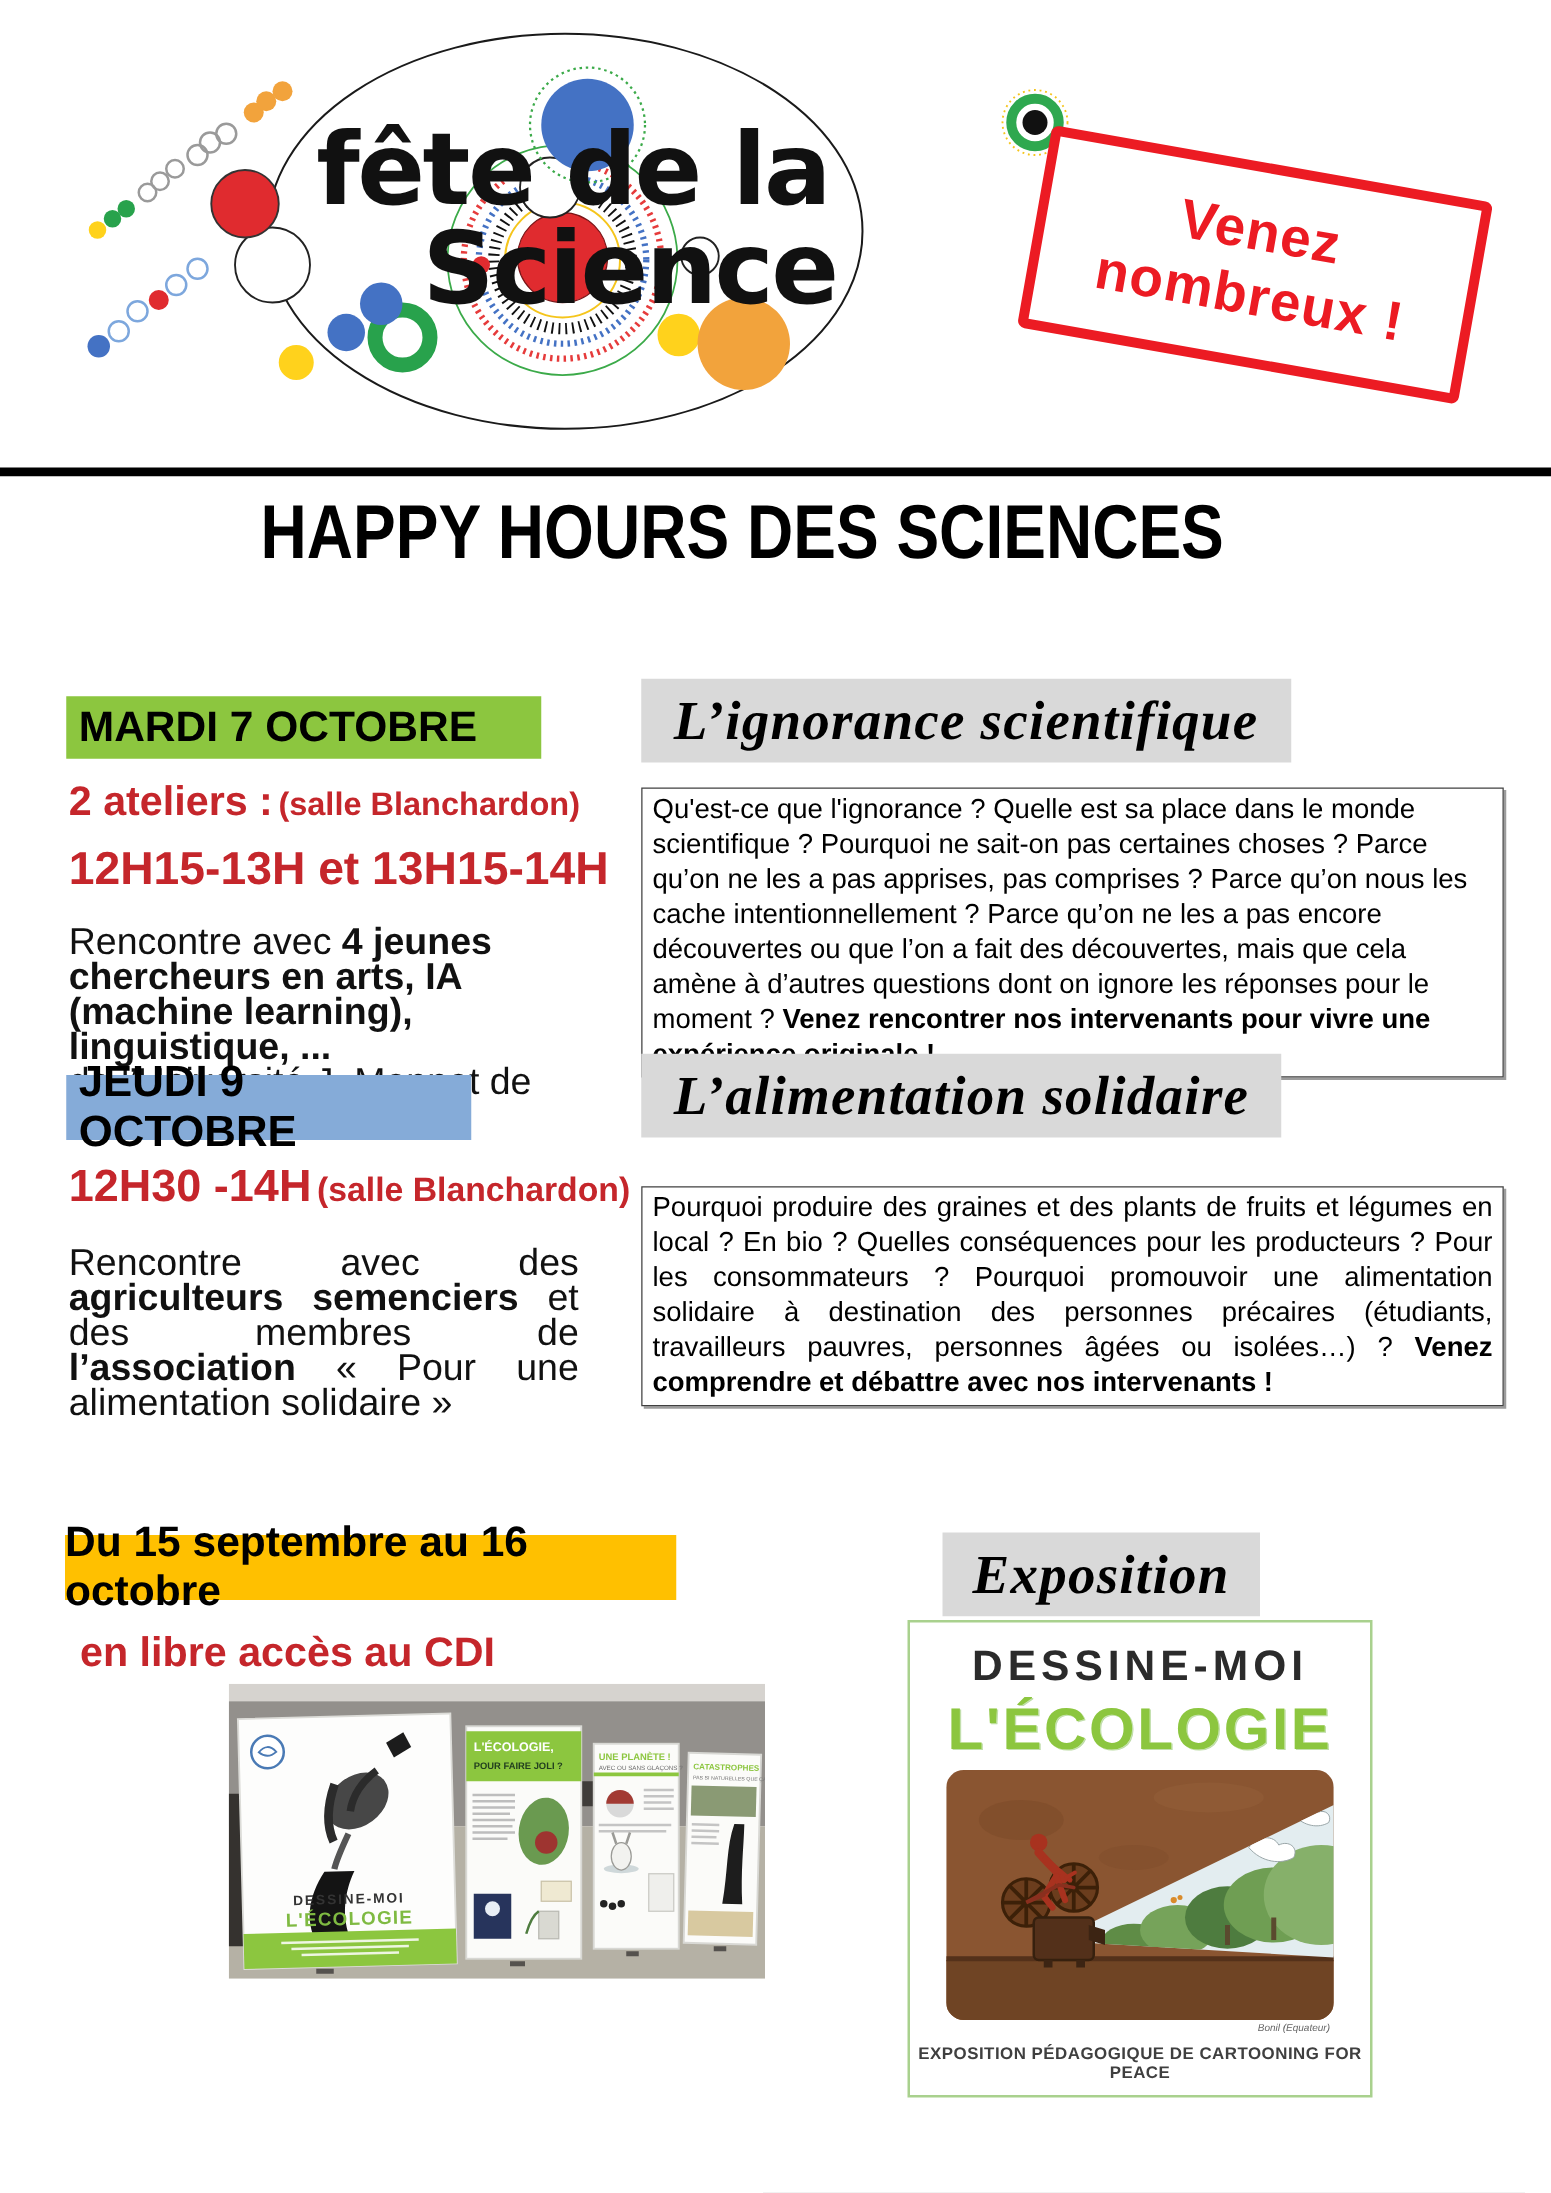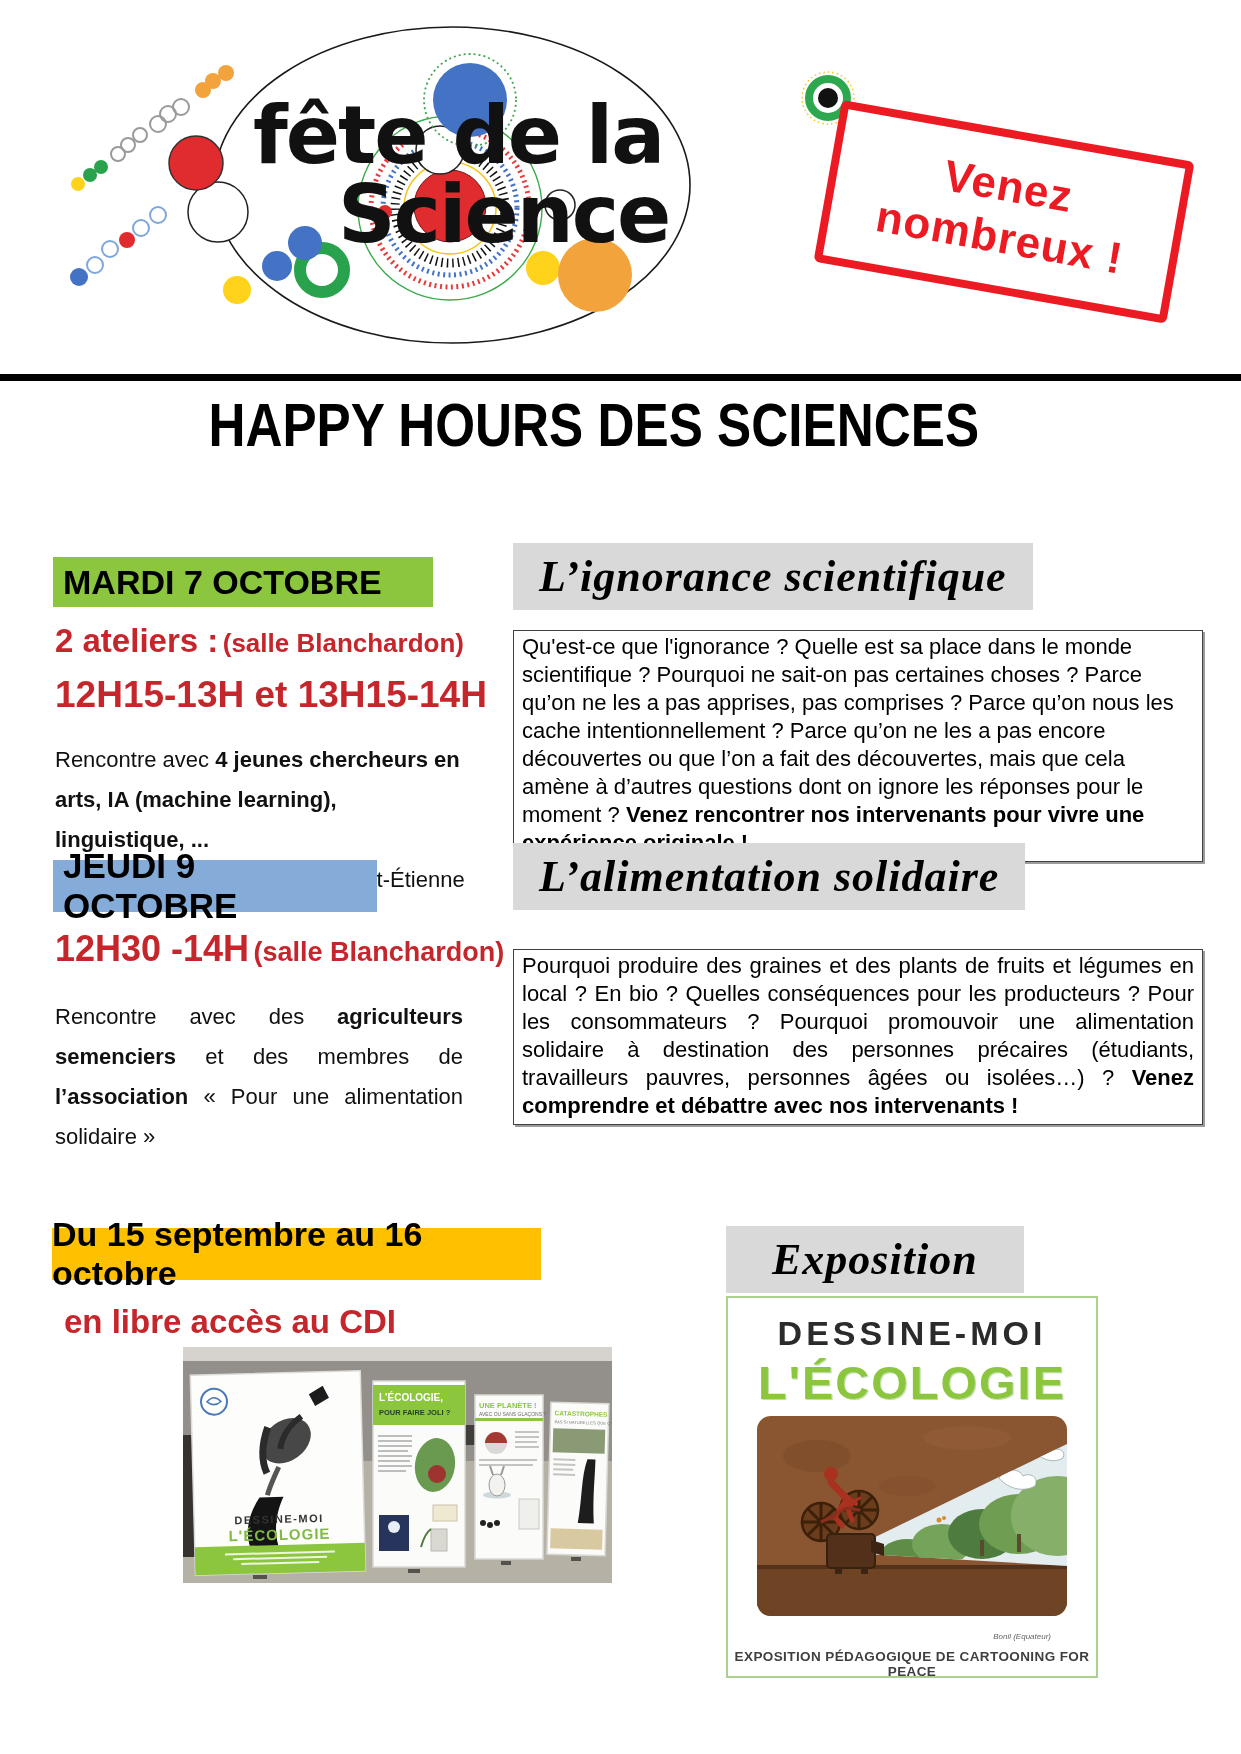--- a/index.html
+++ b/index.html
@@ -33,56 +33,56 @@
   .bar-blue{left:53px;top:860px;width:314px;height:52px;background:var(--blue_bar,#85ABD8);font-size:35px;padding-left:10px;}
   .bar-orange{left:52px;top:1228px;width:489px;height:52px;background:var(--orange_bar,#FFC000);font-size:34px;}
   .redline{position:absolute;color:var(--red,#C5262B);font-weight:bold;white-space:nowrap;}
   .redline .big{font-size:33px;}
   .redline .small{font-size:26px;}
   .l1{left:55px;top:622px;}
   .times1{left:55px;top:674px;font-size:37px;color:var(--red,#C5262B);font-weight:bold;position:absolute;}
   .l2{left:55px;top:928px;}
   .l2 .big{font-size:36px;}
   .l2 .small{font-size:27px;}
-  .para{position:absolute;font-size:22px;line-height:40px;color:#111;}
+  .para{position:absolute;font-size:30px;line-height:28px;color:#111;}
   .para1{left:55px;top:740px;width:412px;}
   .para2{left:55px;top:997px;width:408px;text-align:justify;}
   .access{left:64px;top:1303px;font-size:33px;position:absolute;color:var(--red,#C5262B);font-weight:bold;}
   .photo-svg{position:absolute;left:183px;top:1347px;}
   
   .script-row{position:absolute;text-align:left;}
   .script-heading{
     display:inline-block;background:var(--heading_bg,#D9D9D9);
     font-family:cursive;font-style:italic;font-weight:bold;font-size:44px;
     color:#000;padding:8px 26px;letter-spacing:1px;white-space:nowrap;
   }
   .h-talk1{left:513px;top:543px;width:690px;}
   .h-talk2{left:513px;top:843px;width:690px;}
   .h-expo{left:726px;top:1226px;width:372px;}
-  .h-expo .script-heading{padding:8px 46px;}
+  .h-expo .script-heading{padding:8px 24px;margin-left:28px;}
   .textbox{
     position:absolute;left:513px;width:690px;box-sizing:border-box;
     border:1.5px solid #404040;box-shadow:2px 2px 0 #9c9c9c;background:#fff;
     font-size:22px;line-height:28px;padding:2px 8px 4px 8px;color:#000;
   }
   .box1{top:630px;}
   .box2{top:949px;}
   .box2 .centered{text-align:center;}
   .box2 .rest{text-align:justify;}
   .textbox b{font-weight:bold;}
   
   .expo-box{
     position:absolute;left:726px;top:1296px;width:372px;height:382px;box-sizing:border-box;
     border:2px solid #A9D18E;background:#fff;text-align:center;
   }
   .expo-t1{margin-top:16px;font-size:34px;font-weight:bold;letter-spacing:4px;color:#2b2b2b;}
   .expo-t2{margin-top:2px;font-size:47px;font-weight:bold;letter-spacing:2px;color:var(--expo_green,#8CC63F);
            text-shadow:0 0 1px #fff, 1px 1px 0 #b9dba0;}
   .cartoon-svg{display:block;margin:6px auto 0 auto;}
-  .expo-credit{text-align:right;padding-right:45px;font-size:8px;font-style:italic;color:#666;margin-top:16px;}
+  .expo-credit{text-align:right;padding-right:32px;font-size:8px;font-style:italic;color:#666;margin-top:2px;}
   .expo-caption{margin-top:8px;font-size:13.5px;font-weight:bold;color:#3f3f3f;letter-spacing:.4px;}
 </style>
 </head>
 <body>
 
 <div class="page">
 
   <svg class="logo-svg" width="1241" height="372" viewBox="0 0 1241 372">
 
     <ellipse cx="452" cy="185" rx="238" ry="158" fill="none" stroke="#1a1a1a" stroke-width="1.6"></ellipse>

